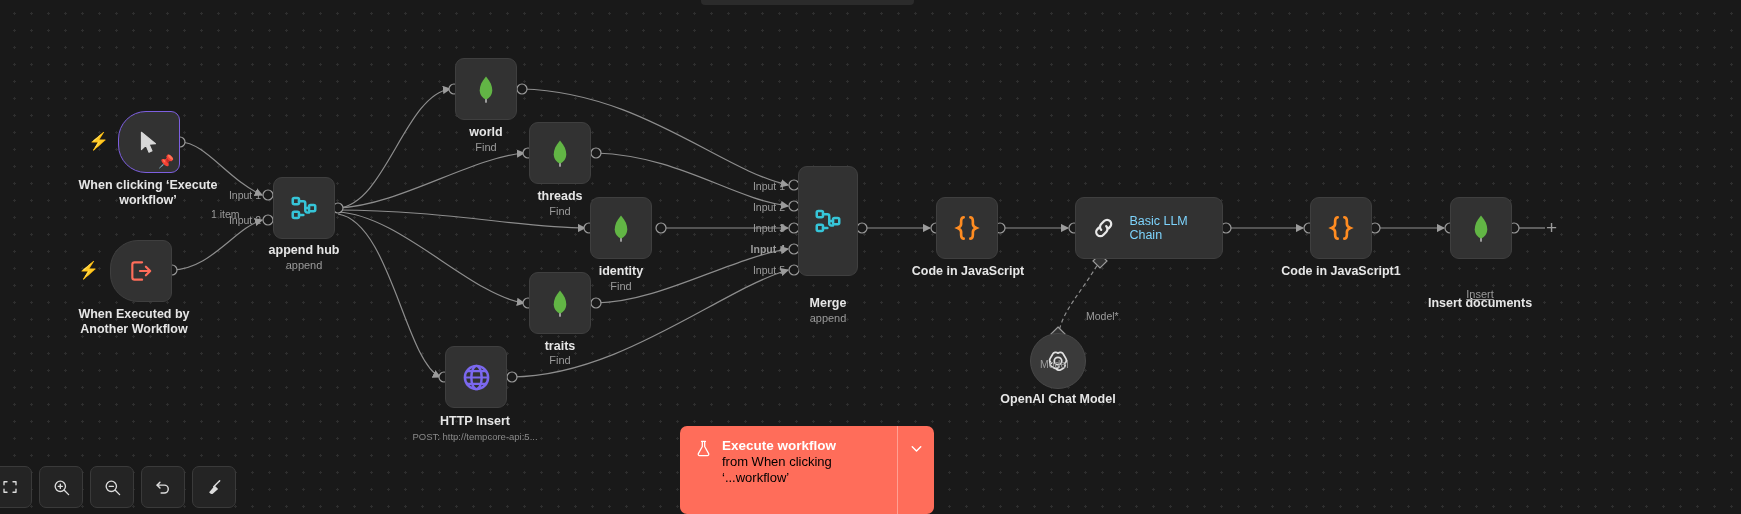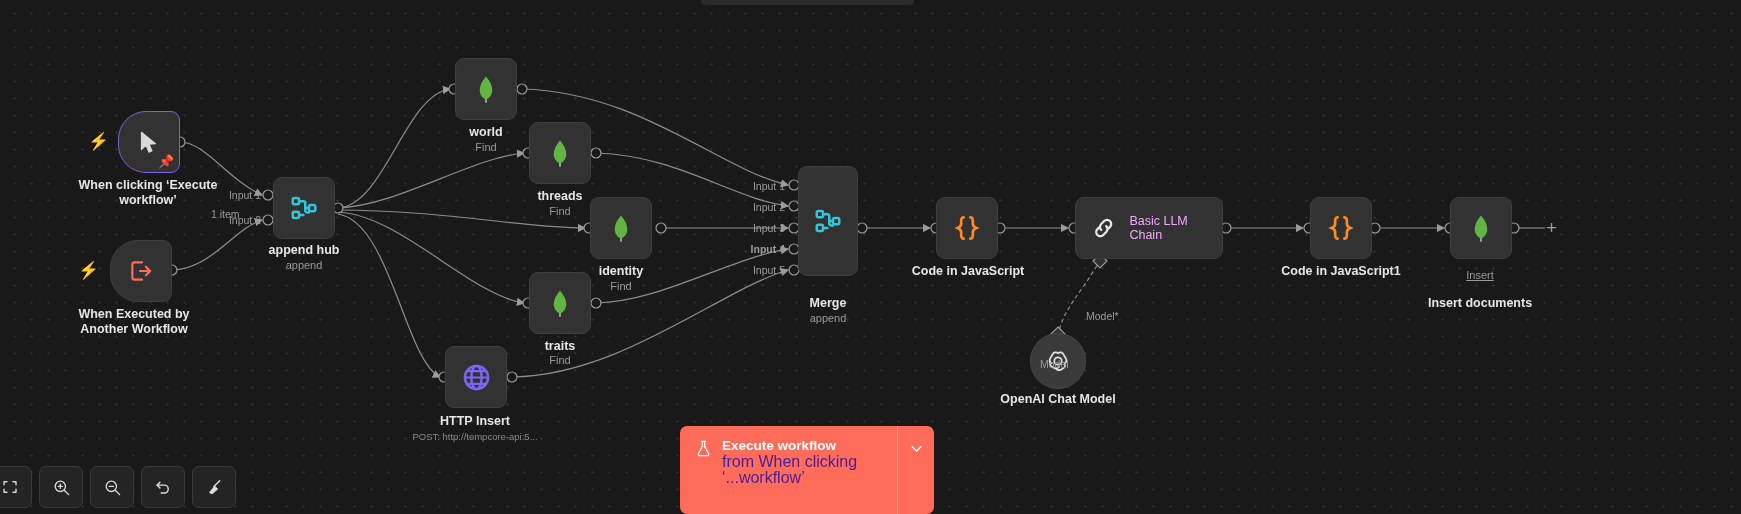--- a/index.html
+++ b/index.html
@@ -94,21 +94,21 @@
   
   .exec {
     position: absolute; left: 680px; top: 426px;
     width: 254px; height: 88px;
     background: #ff6d5a;
     border-radius: 7px;
     display: flex; align-items: flex-start;
   }
   .exec-main { display: flex; align-items: flex-start; gap: 9px; padding: 11px 0 0 14px; flex: 1; }
   .exec-t1 { color: #fff; font-size: 13.5px; font-weight: 700; line-height: 17px; }
-  .exec-t2 { color: #4c1d95; font-size: 16px; line-height: 16px; }
+  .exec-t2 { color: #000000; font-size: 13px; line-height: 16px; }
   .exec-div { width: 1px; background: rgba(255,255,255,.35); height: 88px; }
   .exec-caret { width: 36px; display: flex; align-items: flex-start; justify-content: center; padding-top: 14px; }
 
   .plusnode {
     position: absolute; left: 1546px; top: 218px;
     color: #9b9b9b; font-size: 19px; line-height: 1;
   }
 </style>
 </head>
 <body>
@@ -307,21 +307,21 @@
       <path d="M14.5 4 C16.8 4 16.4 7.4 16.4 9 C16.4 10.8 17.6 11.4 19 12 C17.6 12.6 16.4 13.2 16.4 15 C16.4 16.6 16.8 20 14.5 20" fill="none" stroke="#ff8c21" stroke-width="2" stroke-linecap="round"></path>
     </svg>
   </div>
   <div class="nlabel" style="left:898px; top:264px; width:140px;">Code in JavaScript</div>
 
   <div class="node wide" style="left:1075px; top:197px;">
     <svg width="28" height="28" viewBox="0 0 24 24">
       <path d="M9.8 13.6 a3.6 3.6 0 0 1 0 -5.1 l2.6 -2.6 a3.6 3.6 0 0 1 5.1 5.1 l-1.3 1.3" fill="none" stroke="#e8e8e8" stroke-width="2" stroke-linecap="round"></path>
       <path d="M14.2 10.4 a3.6 3.6 0 0 1 0 5.1 l-2.6 2.6 a3.6 3.6 0 0 1 -5.1 -5.1 l1.3 -1.3" fill="none" stroke="#e8e8e8" stroke-width="2" stroke-linecap="round"></path>
     </svg>
-    <span style="color:#f0abfc; font-size:12.5px;">Basic LLM Chain</span>
+    <span style="color:#7dd3fc; font-size:12.5px;">Basic LLM Chain</span>
   </div>
   <div class="wirelabel" style="left:1086px; top:265px;">Model*</div>
 
   <div class="node round" style="left:1030px; top:333px;">
     <svg width="28" height="28" viewBox="0 0 24 24">
       <g fill="none" stroke="#e0e0e0" stroke-width="1.5" stroke-linejoin="round" stroke-linecap="round">
         <path d="M12 5.2 a3 3 0 0 1 4.6 1 l2.2 3.8 a3 3 0 0 1 -1.1 4.1"></path>
         <path d="M17.7 14.1 a3 3 0 0 1 -1.1 4.1 l-2.2 1.3 a3 3 0 0 1 -4.1 -1.1"></path>
         <path d="M10.3 18.4 a3 3 0 0 1 -4.1 1.1 l-2.2 -1.3 a3 3 0 0 1 -1.1 -4.1" transform="translate(2.5,-1.5)"></path>
         <path d="M6.3 14.1 a3 3 0 0 1 -1.1 -4.1 l2.2 -3.8 a3 3 0 0 1 4.6 -1"></path>
@@ -340,21 +340,21 @@
   </div>
   <div class="nlabel" style="left:1271px; top:264px; width:140px;">Code in JavaScript1</div>
 
   <div class="node sq" style="left:1450px; top:197px;">
     <svg width="30" height="30" viewBox="0 0 24 24">
       <path d="M12 2 C15.5 6 17 9.5 17 13 C17 16.8 14.6 19.4 12 20.6 C9.4 19.4 7 16.8 7 13 C7 9.5 8.5 6 12 2 Z" fill="#62b545"></path>
       <path d="M12 20.6 L12 22.5" stroke="#cfcfcf" stroke-width="1.1" stroke-linecap="round"></path>
     </svg>
   </div>
   <div class="nlabel" style="left:1410px; top:264px; width:140px;margin-top:32px;">Insert documents</div>
-  <div class="nsub" style="left:1410px; top:269px; width:140px;text-decoration:underline;">Insert</div>
+  <div class="nsub" style="left:1410px; top:288px; width:140px;text-decoration:underline;">Insert</div>
 
   <div class="plusnode">+</div>
 
   <div class="toolbar">
     <div class="tbtn">
       <svg width="18" height="18" viewBox="0 0 24 24">
         <path d="M4 9 V5 h4 M16 5 h4 v4 M20 15 v4 h-4 M8 19 H4 v-4" fill="none" stroke="#dcdcdc" stroke-width="1.8" stroke-linecap="round" stroke-linejoin="round"></path>
       </svg>
     </div>
     <div class="tbtn">

